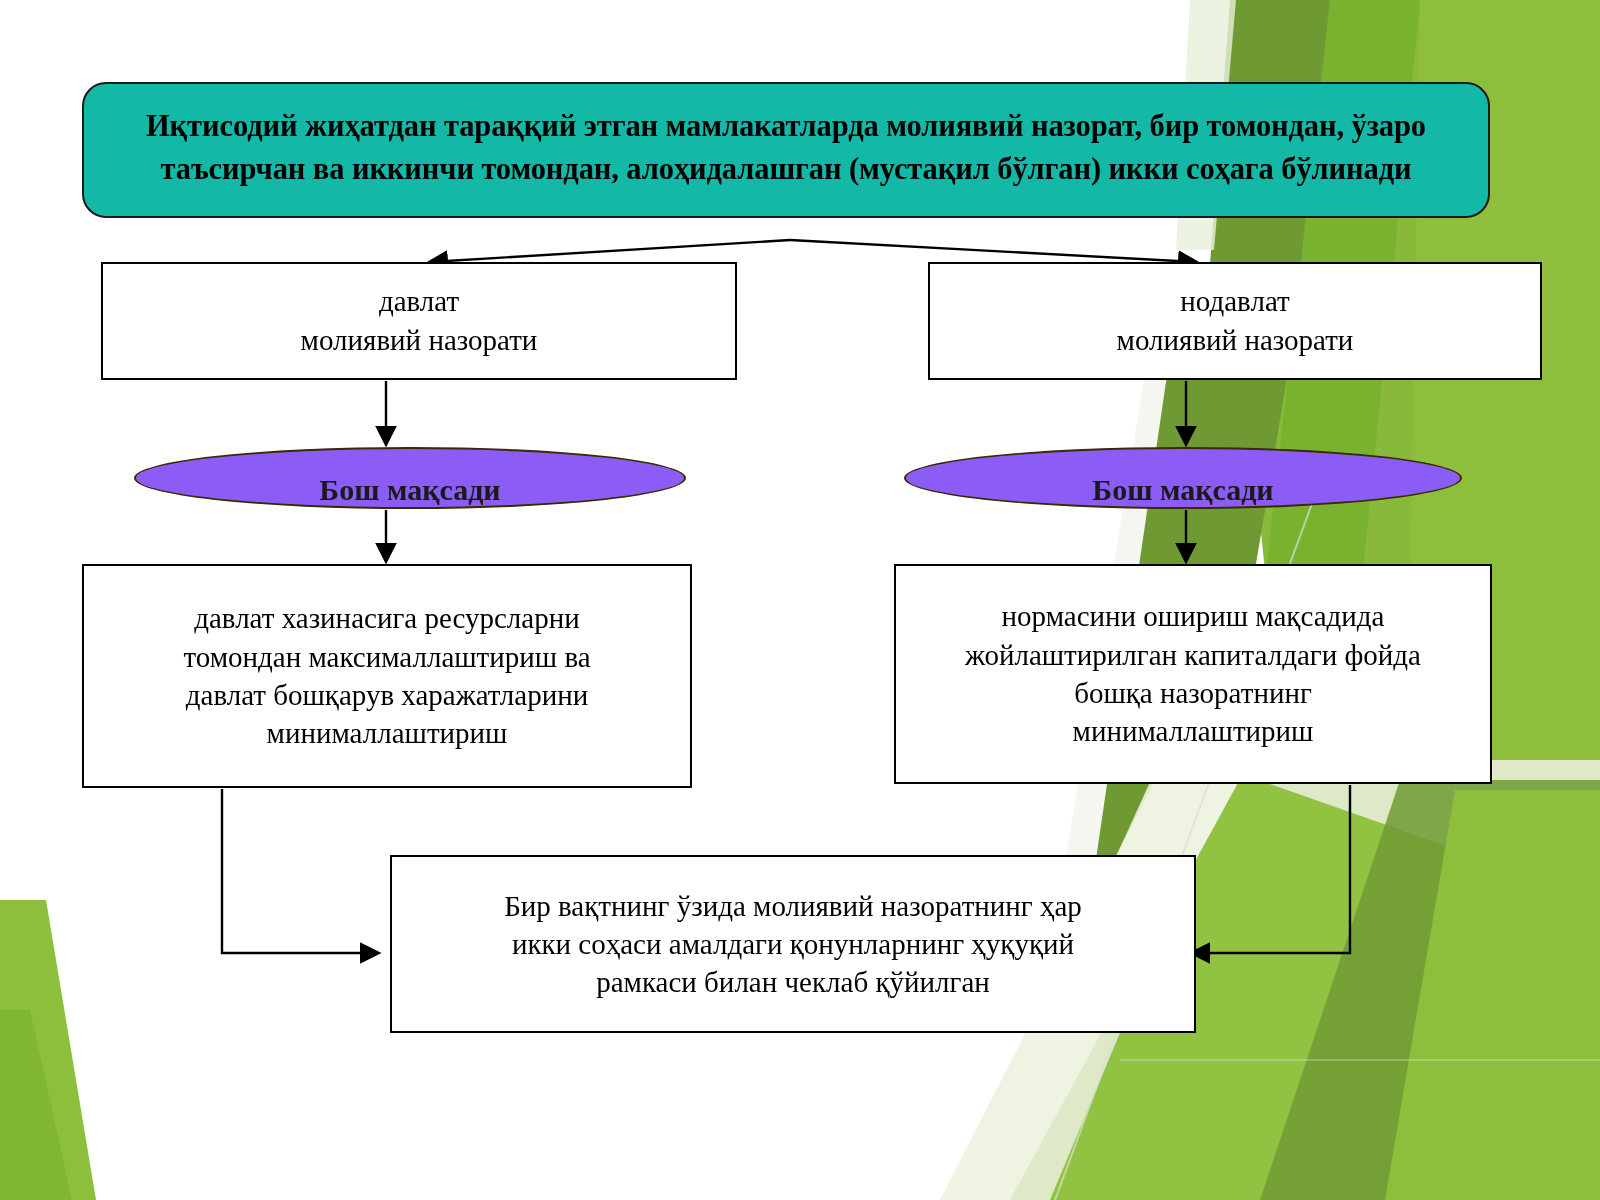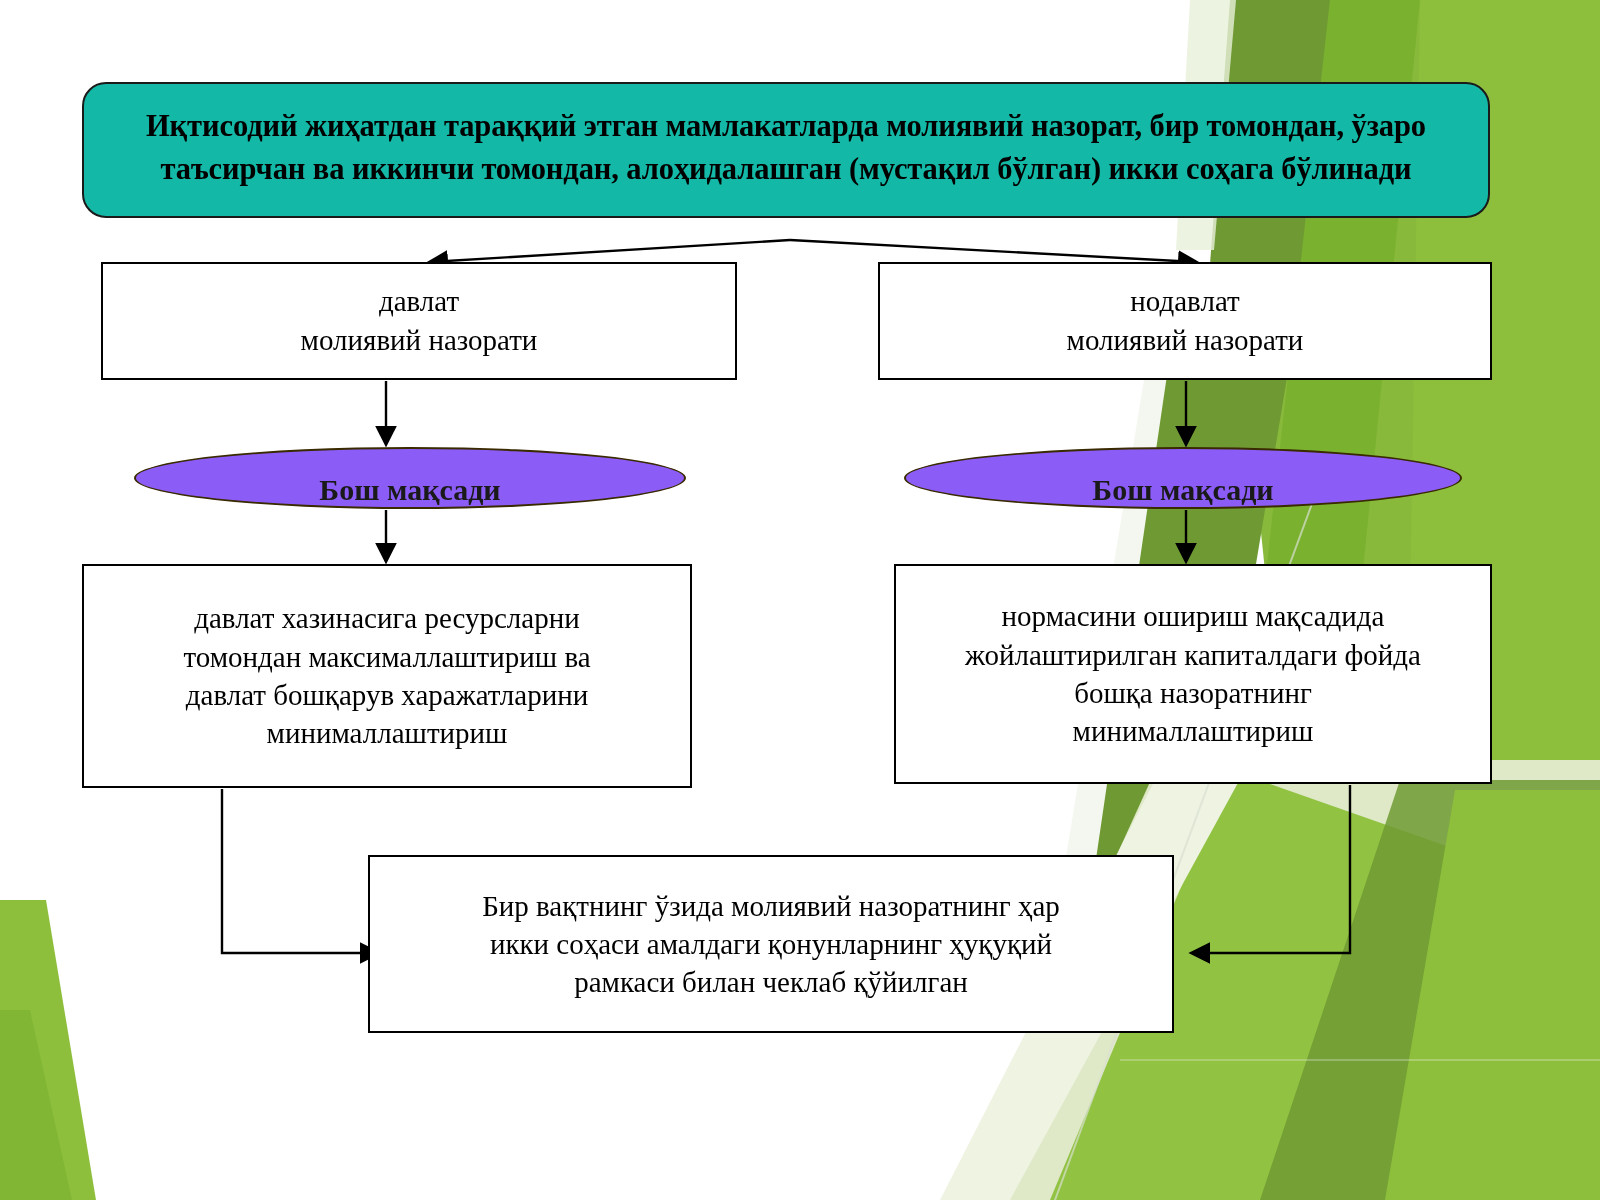--- a/index.html
+++ b/index.html
@@ -77,24 +77,24 @@
     text-align: center;
     color: #000000;
   }
   .box-text {
     font-size: 29px;
     line-height: 1.32;
     color: #000000;
   }
 
   #box-davlat       { left: 68px;  top: 262px; width: 636px; height: 118px; margin-left: 33px; }
-  #box-nodavlat     { left: 878px; top: 262px; width: 614px; height: 118px; }
+  #box-nodavlat     { left: 928px; top: 262px; width: 614px; height: 118px; }
   #box-davlat-goal  { left: 82px;  top: 564px; width: 610px; height: 224px; }
   #box-nodavlat-goal{ left: 894px; top: 564px; width: 598px; height: 220px; }
-  #box-conclusion   { left: 368px; top: 855px; width: 806px; height: 178px; }
+  #box-conclusion   { left: 390px; top: 855px; width: 806px; height: 178px; }
 
   #box-davlat .box-text,
   #box-nodavlat .box-text { line-height: 1.36; }
 
   
   .ellipse {
     position: absolute;
     background: #8b5cf6;
     border: 2px solid #3a2a00;
     border-radius: 50%;

